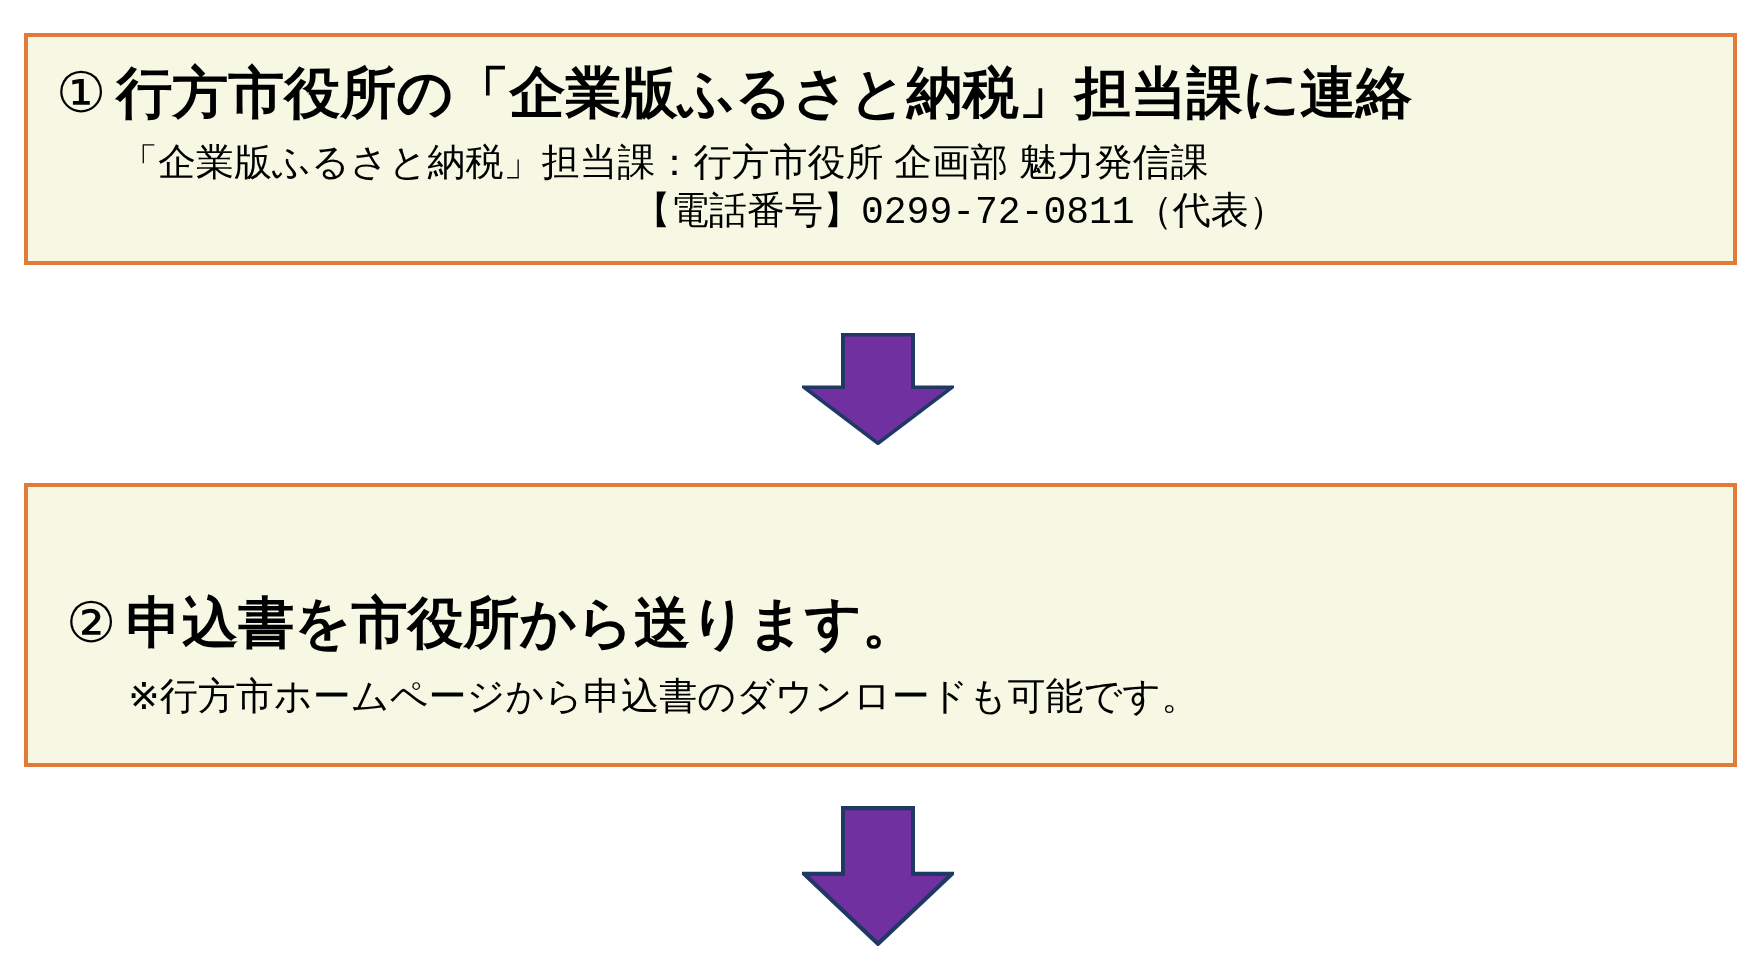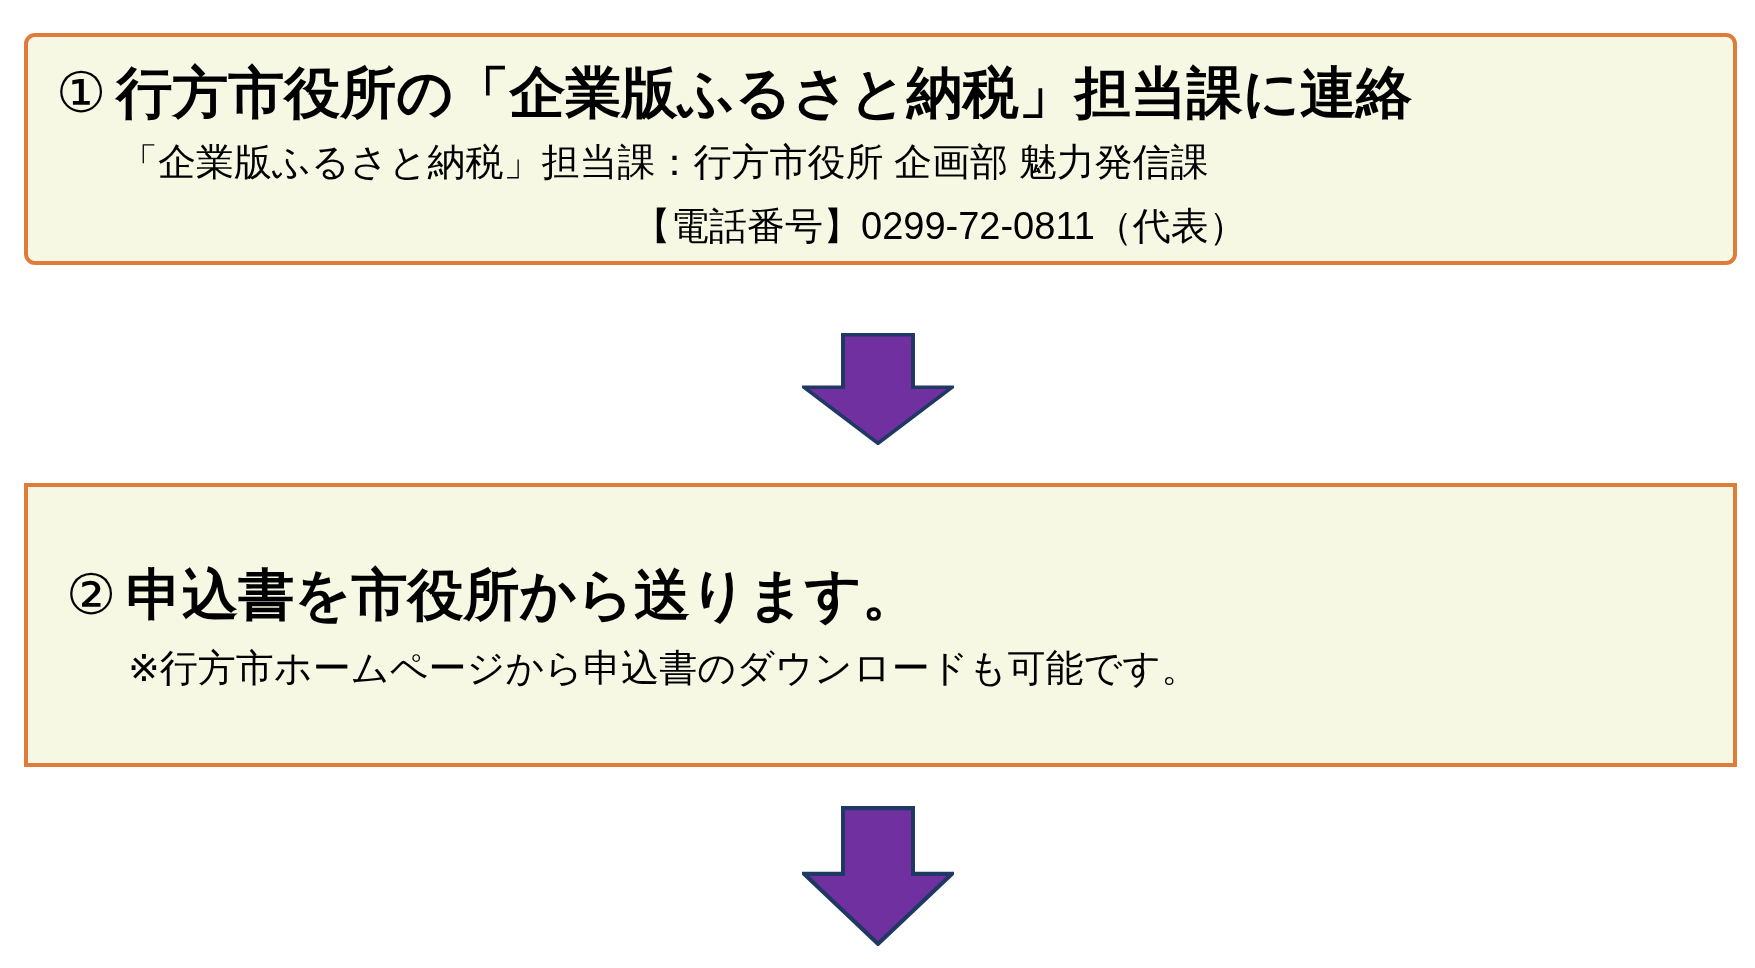--- a/index.html
+++ b/index.html
@@ -13,41 +13,41 @@
     overflow: hidden;
   }
   .step-box {
     position: absolute;
     left: 24px;
     width: 1713px;
     box-sizing: border-box;
     background: var(--box-fill, #F6F8E3);
     border: 4px solid var(--box-border, #E07B3A);
   }
-  #step-1 { top: 33px; height: 232px; border-radius: 11px; }
+  #step-1 { top: 33px; height: 232px; }
   #step-2 { top: 483px; height: 284px; }
   .step-title {
     margin: 0;
     font-weight: bold;
     font-size: 56px;
     line-height: 1.15;
     letter-spacing: 0px;
     white-space: nowrap;
   }
   #step-1 .step-title { padding: 24px 0 0 28px; }
-  #step-2 .step-title { padding: 76px 0 0 38px; }
+  #step-2 .step-title { padding: 104px 0 0 38px; }
   .step-number { font-weight: normal; padding-right: 10px; }
   .detail {
     margin: 0;
     font-size: 38px;
     line-height: 1.25;
     white-space: nowrap;
   }
   #step-1 .detail-0 { margin: 14px 0 0 92px; }
-  #step-1 .detail-1 { margin: 16px 0 0 605px; }
+  #step-1 .detail-1 { margin: 2px 0 0 605px; font-family: Liberation Mono, monospace; }
   #step-2 .detail-0 { margin: 18px 0 0 100px; }
   .arrow {
     position: absolute;
     left: 802px;
     width: 152px;
   }
   #arrow-1 { top: 333px; height: 112px; }
   #arrow-2 { top: 806px; height: 140px; }
   .arrow svg { display: block; width: 100%; height: 100%; }
 </style>

